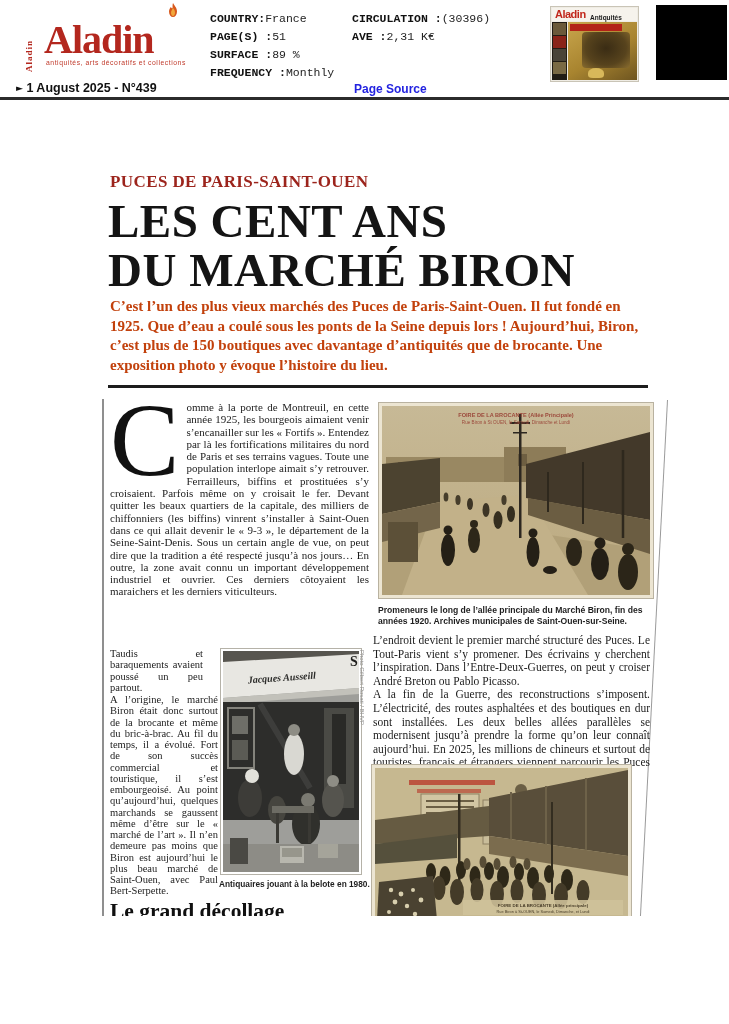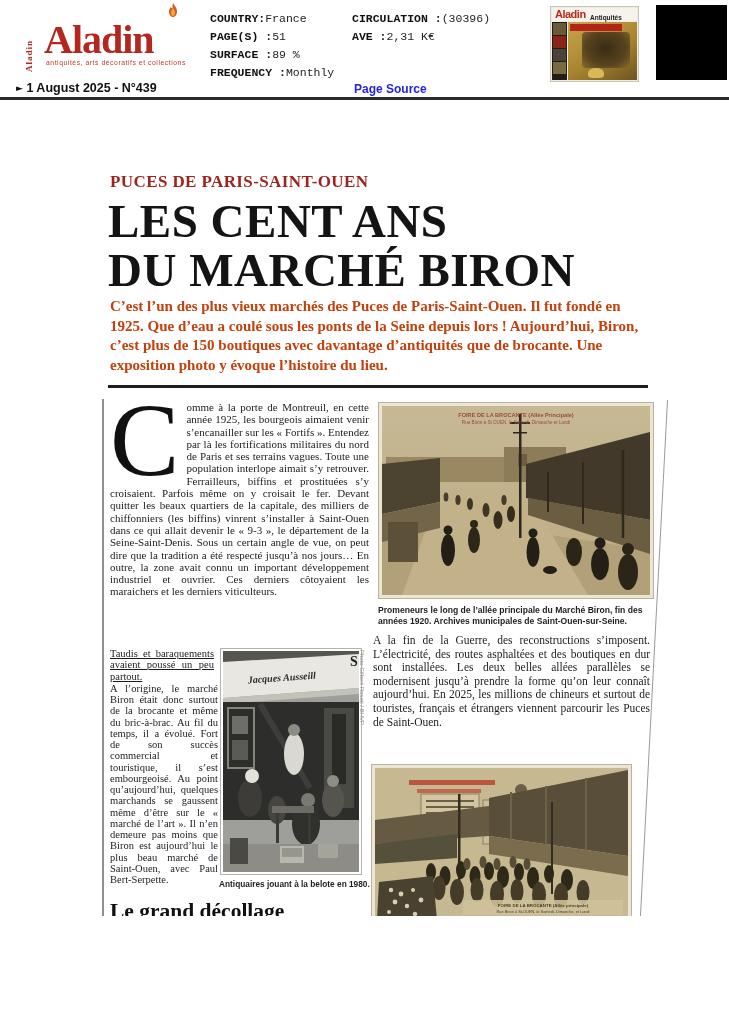--- a/index.html
+++ b/index.html
@@ -54,21 +54,21 @@
   .rule-top{left:108px;top:385px;width:540px;height:3px;background:#1d1d1d;}
   .vline-l{left:102px;top:399px;width:1.5px;height:586px;background:#8f8f8f;}
   .vline-r{left:667px;top:400px;width:1px;height:586px;background:#9a9a9a;
            transform:rotate(3deg);transform-origin:top left;}
 
   
   .bodytext{font-size:11px;line-height:12.3px;text-align:justify;color:#1c1c1c;}
   .p-drop{left:110px;top:401px;width:259px;}
   .dropcap{float:left;font-size:104px;line-height:74px;padding:2px 7px 0 0;color:#111;}
   .p-narrow{left:110px;top:648px;width:108px;font-size:10.5px;line-height:11.25px;}
-  .p-narrow .para2{margin:0 4px 1px 0;text-decoration:underline;}
+  .p-narrow .para2{margin:0 15px 1px 0;}
   .heading2{left:110px;top:899px;font-size:21.5px;font-weight:bold;color:#101010;}
   .p-last{left:110px;top:934px;width:262px;font-size:11.5px;line-height:13.5px;text-align:justify;}
   .rtext{left:373px;top:634px;width:277px;font-size:11.5px;line-height:13.6px;text-align:justify;}
 
   
   .cap{font-family:"Liberation Sans",sans-serif;font-weight:bold;color:#1e1e1e;}
   .cap1{left:378px;top:605px;width:274px;font-size:8.6px;line-height:11px;}
   .cap2{left:219px;top:879px;font-size:8.3px;white-space:nowrap;}
   .cap3{left:371px;top:932px;width:268px;font-size:8.8px;line-height:11px;text-align:center;}
   .credit{left:365px;top:650px;transform:rotate(90deg);transform-origin:0 0;
@@ -234,20 +234,21 @@
     <circle cx="250" cy="147" r="6" fill="#2b2518"></circle>
     <rect x="10" y="120" width="30" height="40" fill="#5c5038"></rect>
     <text x="138" y="15" font-size="5.6" font-weight="bold" fill="#9c4a3c" text-anchor="middle" font-family="Liberation Sans,sans-serif">FOIRE DE LA BROCANTE (Allée Principale)</text>
     <text x="138" y="22" font-size="4.6" fill="#9c4a3c" text-anchor="middle" font-family="Liberation Sans,sans-serif">Rue Biron à St OUEN, le Samedi, Dimanche et Lundi</text>
     <rect x="2" y="2" width="272" height="193" fill="none" stroke="#ece5d2" stroke-width="4"></rect>
     <rect x="0.5" y="0.5" width="275" height="196" fill="none" stroke="#b9b2a0" stroke-width="1"></rect>
   </svg>
   <div class="abs cap cap1">Promeneurs le long de l’allée principale du Marché Biron, fin des années 1920. Archives municipales de Saint-Ouen-sur-Seine.</div>
 
   <div class="abs bodytext rtext">
+    <div>L’endroit devient le premier marché structuré des Puces. Le Tout-Paris vient s’y promener. Des écrivains y cherchent l’inspiration. Dans l’Entre-Deux-Guerres, on peut y croiser André Breton ou Pablo Picasso.</div>
     <div>A la fin de la Guerre, des reconstructions s’imposent. L’électricité, des routes asphaltées et des boutiques en dur sont installées. Les deux belles allées parallèles se modernisent jusqu’à prendre la forme qu’on leur connaît aujourd’hui. En 2025, les millions de chineurs et surtout de touristes, français et étrangers viennent parcourir les Puces de Saint-Ouen.</div>
   </div>
 
   <svg class="abs photo ph3" width="261" height="164" viewBox="0 0 261 164">
     <rect x="0" y="0" width="261" height="164" fill="#cfc3a2"></rect>
     <rect x="4" y="4" width="253" height="156" fill="#c6b890"></rect>
     <rect x="50" y="30" width="58" height="36" fill="#d2c6a3" stroke="#8d8062" stroke-width="1"></rect>
     <rect x="55" y="36" width="48" height="2" fill="#6b5f45"></rect>
     <rect x="55" y="42" width="48" height="2" fill="#6b5f45"></rect>
     <rect x="55" y="48" width="40" height="2" fill="#6b5f45"></rect>

